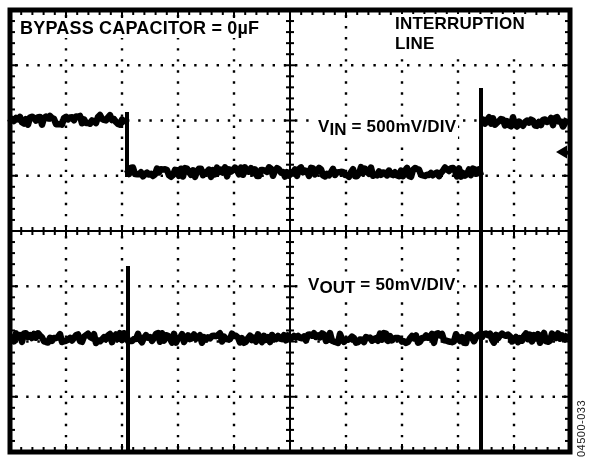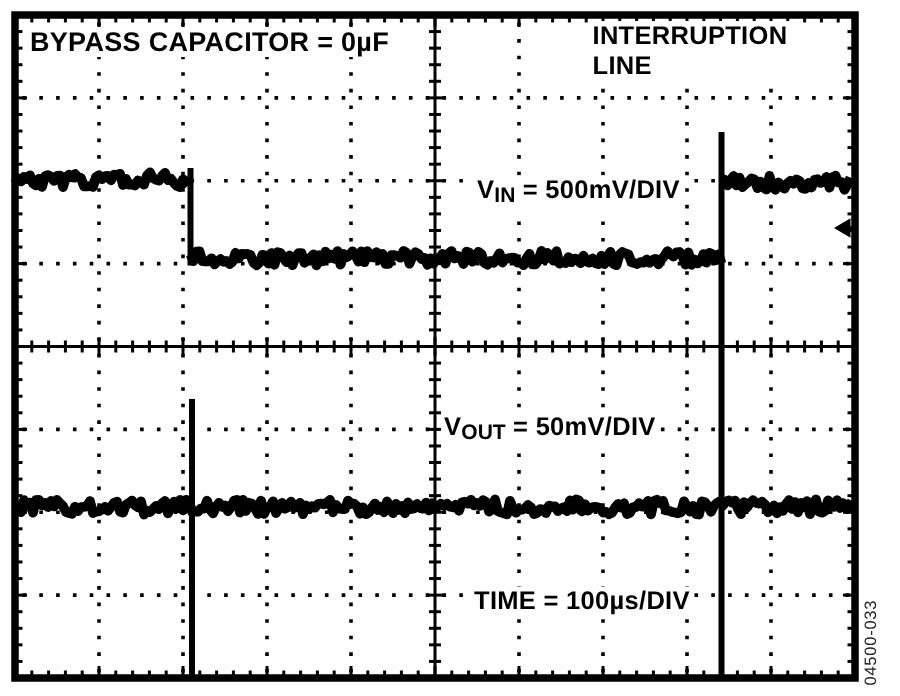--- a/index.html
+++ b/index.html
@@ -4,23 +4,23 @@
 <style>
   html,body{margin:0;padding:0}
   .stage{position:relative;width:600px;height:464px;background:#ffffff;color:#000;
          font-family:"Liberation Sans",sans-serif;overflow:hidden}
   .stage svg{position:absolute;left:0;top:0}
   .lbl{position:absolute;font-weight:bold;font-size:17px;letter-spacing:.2px;
        background:#fff;padding:0 2px;white-space:nowrap;line-height:20px}
   .lbl-bypass{left:18px;top:18px;font-size:18px}
   .lbl-li{left:393px;top:14px}
   .lbl-vin{left:316px;top:117px}
-  .lbl-vout{left:294px;top:275px}
+  .lbl-vout{left:306px;top:275px}
   .lbl-time{left:314px;top:391px}
-  .sub{font-size:14px;vertical-align:-2.5px;letter-spacing:0}
+  .sub{font-size:17px;vertical-align:-2.5px;letter-spacing:0}
   .watermark{position:absolute;left:575px;top:383px;height:74px;
              writing-mode:vertical-rl;transform:rotate(180deg);
              font-size:11px;font-weight:normal;color:#222;letter-spacing:.5px}
 </style>
 </head>
 <body>
 
 <div class="stage">
 
   <svg width="600" height="464" viewBox="0 0 600 464">
@@ -320,17 +320,16 @@
 
   <div class="lbl lbl-li">
     <div>INTERRUPTION</div>
     <div>LINE</div>
   </div>
 
   <div class="lbl lbl-vin"><span>V</span><span class="sub">IN</span><span> = 500mV/DIV</span></div>
 
   <div class="lbl lbl-vout"><span>V</span><span class="sub">OUT</span><span> = 50mV/DIV</span></div>
 
-  <div class="lbl lbl-time">TIME = 100µs/DIV</div>
 
   <div class="watermark">04500-033</div>
 
 </div>
 
 </body></html>

